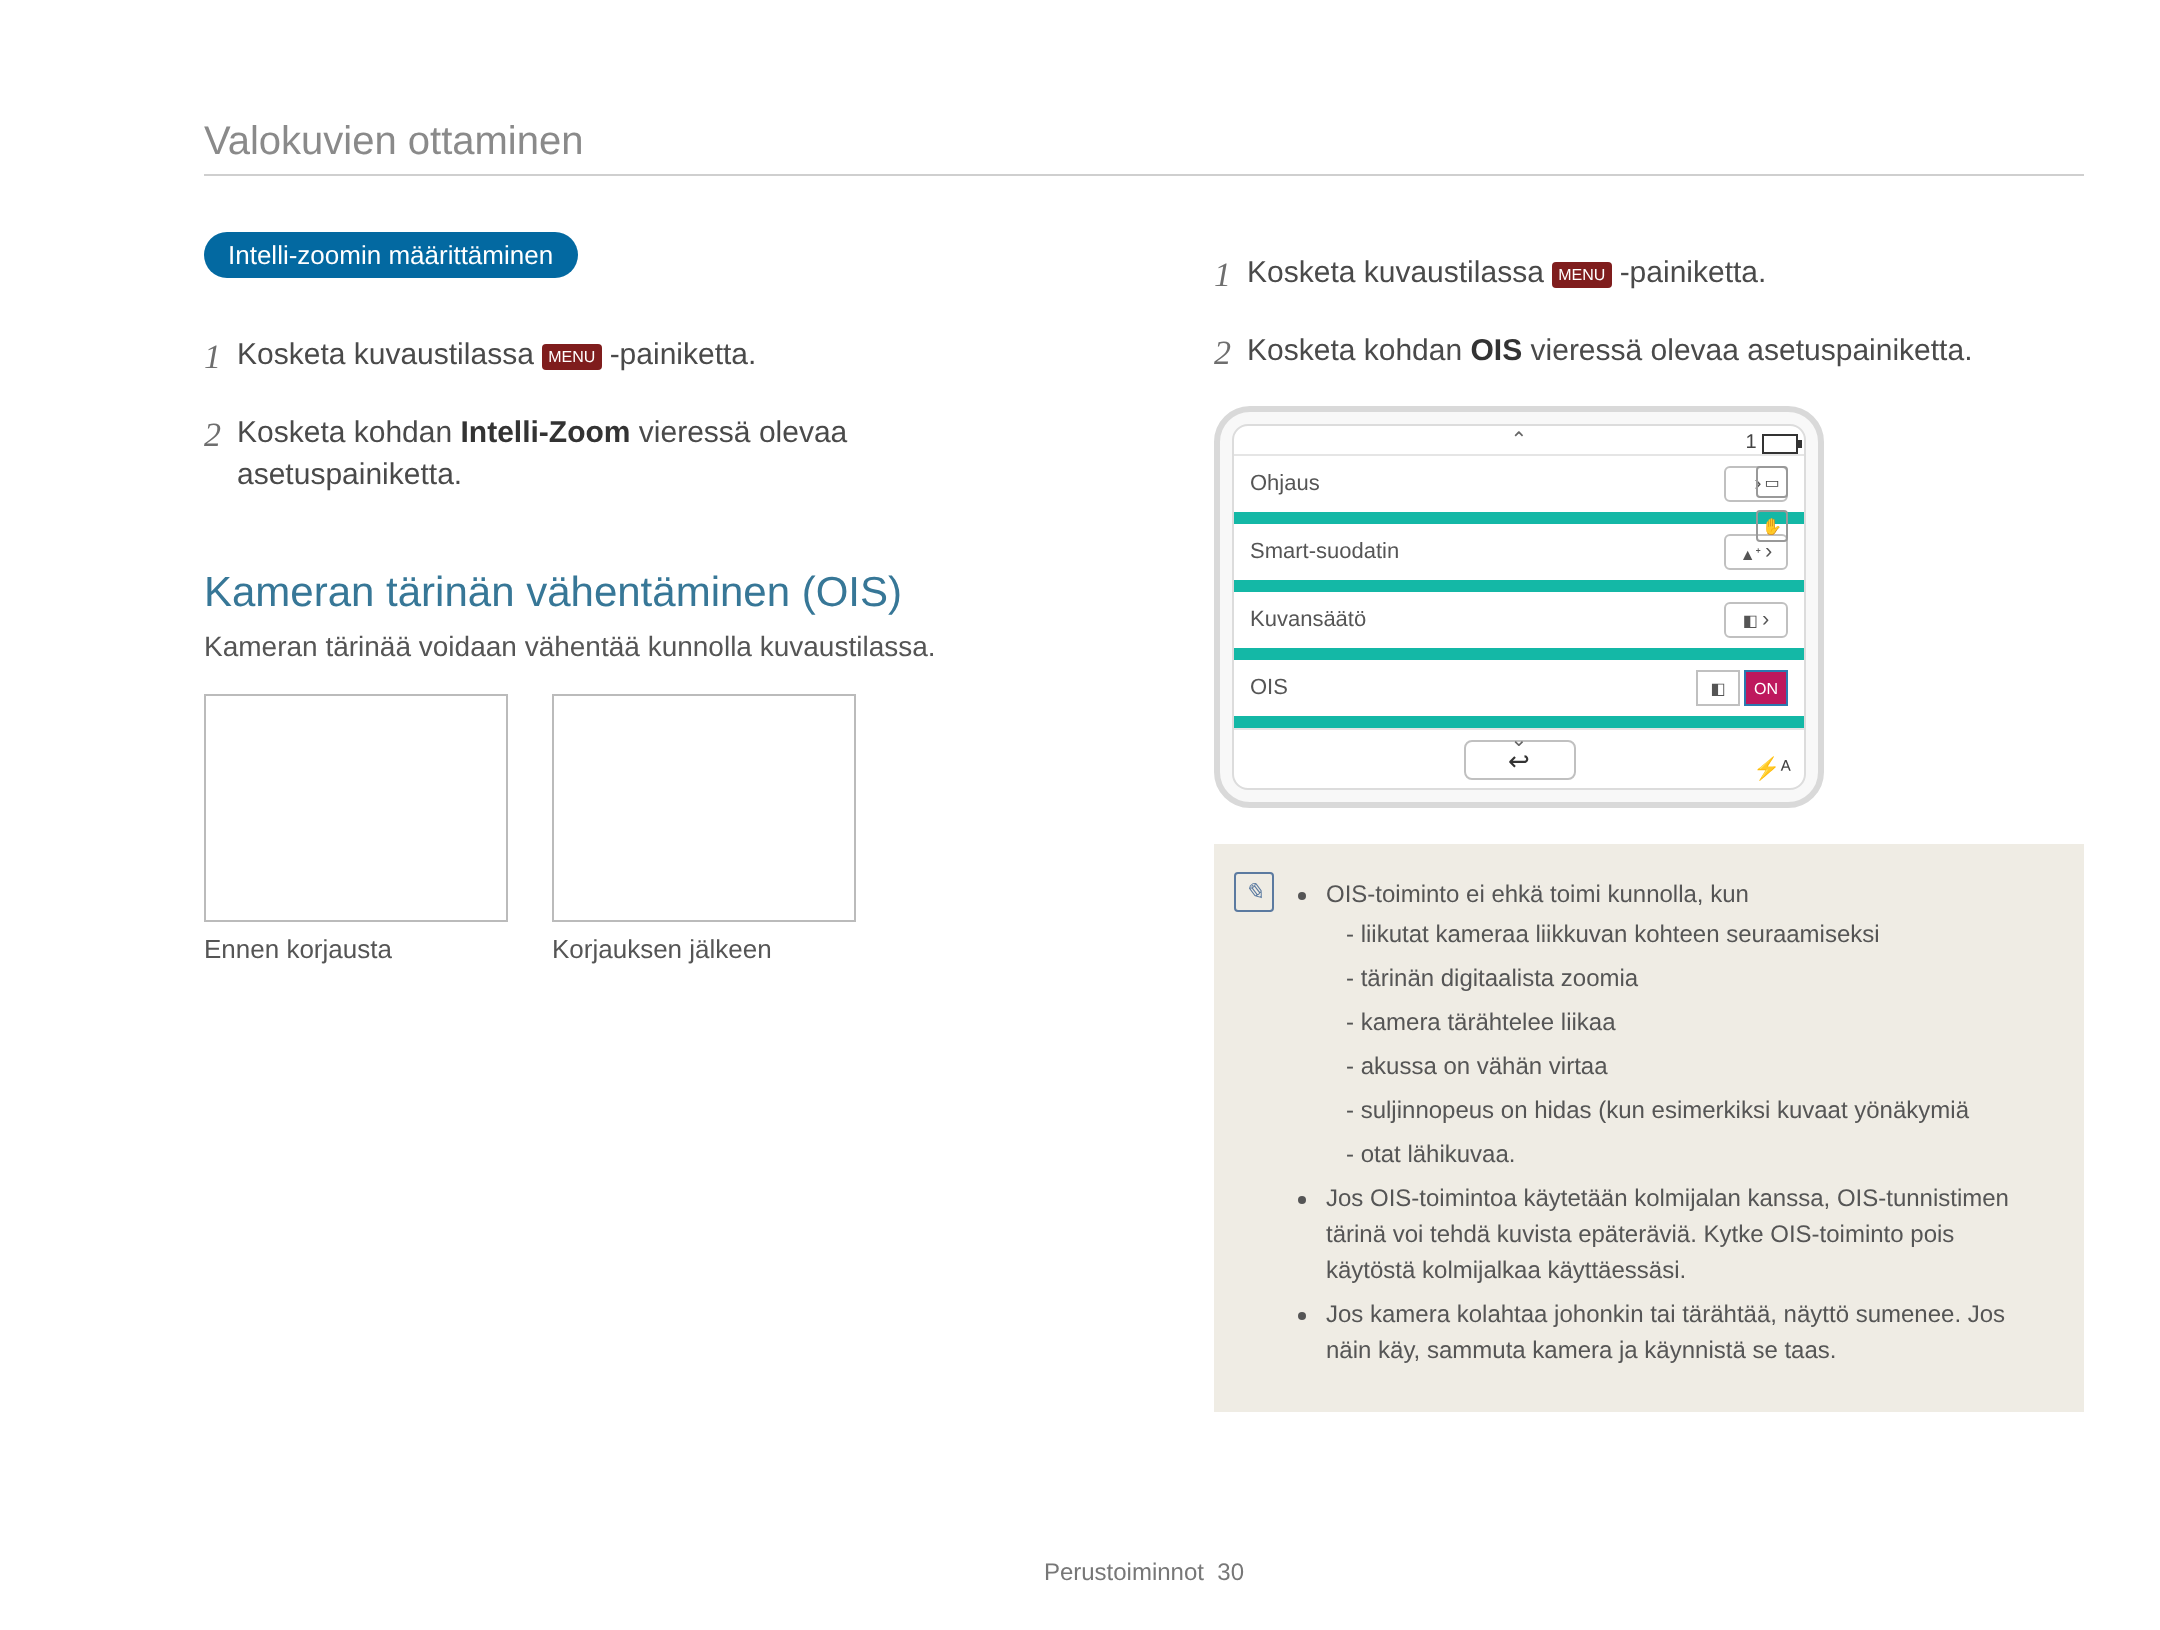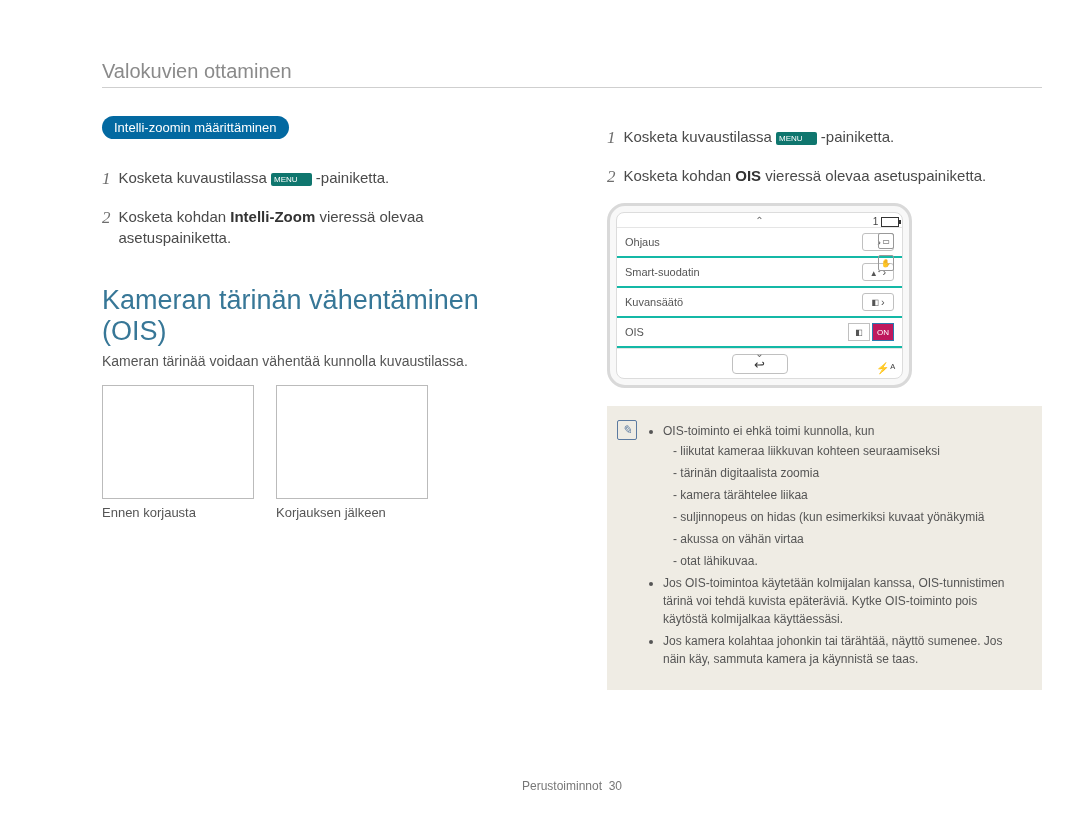--- a/index.html
+++ b/index.html
@@ -56,30 +56,30 @@
   }
   .step-num {
     font-style: italic;
     font-family: Georgia, serif;
     font-size: 17px;
     color: #6e6e6e;
     flex: 0 0 auto;
   }
   .menu-badge {
     display: inline-block;
-    background: #0f766e;
+    background: #7f1d1d;
     color: #fff;
     font-size: 8px;
     line-height: 1;
-    padding: 3px 14px 2px 3px;
+    padding: 3px 3px 2px 3px;
     border-radius: 2px;
     vertical-align: 1px;
   }
   .heading-blue {
-    font-size: 27px;
+    font-size: 21px;
     color: #377797;
     margin-top: 36px;
     margin-bottom: 6px;
   }
   .subtext {
     font-size: 14px;
     color: #555;
     margin-bottom: 16px;
   }
   .thumb-row { display: flex; gap: 22px; align-items: flex-end; }
@@ -113,21 +113,21 @@
     display:flex; align-items:center; justify-content:center;
     font-size:10px; color:#666;
   }
   .menu-row {
     display: flex;
     align-items: center;
     justify-content: space-between;
     font-size: 11px;
     color: #555;
     padding: 5px 8px;
-    border-bottom: 2px solid #14b8a6;
+    border-bottom: 6px solid #14b8a6;
     height: 18px;
   }
   .menu-row:last-child { border-bottom: none; }
   .chev-btn {
     width: 30px; height: 16px;
     border: 1px solid #c0c0c0; border-radius: 3px;
     background: #fff;
     display:flex; align-items:center; justify-content:center;
     font-size:11px; color:#555;
   }
@@ -306,22 +306,22 @@
 
       <div class="note-box">
         <div class="note-icon">✎</div>
         <ul>
           <li>
             <span>OIS-toiminto ei ehkä toimi kunnolla, kun</span>
             <ul>
               <li>liikutat kameraa liikkuvan kohteen seuraamiseksi</li>
               <li>tärinän digitaalista zoomia</li>
               <li>kamera tärähtelee liikaa</li>
+              <li>akussa on vähän virtaa</li>
               <li>suljinnopeus on hidas (kun esimerkiksi kuvaat yönäkymiä</li>
-              <li>akussa on vähän virtaa</li>
               <li>otat lähikuvaa.</li>
             </ul>
           </li>
           <li>Jos OIS-toimintoa käytetään kolmijalan kanssa, OIS-tunnistimen tärinä voi tehdä kuvista epäteräviä. Kytke OIS-toiminto pois käytöstä kolmijalkaa käyttäessäsi.</li>
           <li>Jos kamera kolahtaa johonkin tai tärähtää, näyttö sumenee. Jos näin käy, sammuta kamera ja käynnistä se taas.</li>
         </ul>
       </div>
 
     </div>
   </div>

